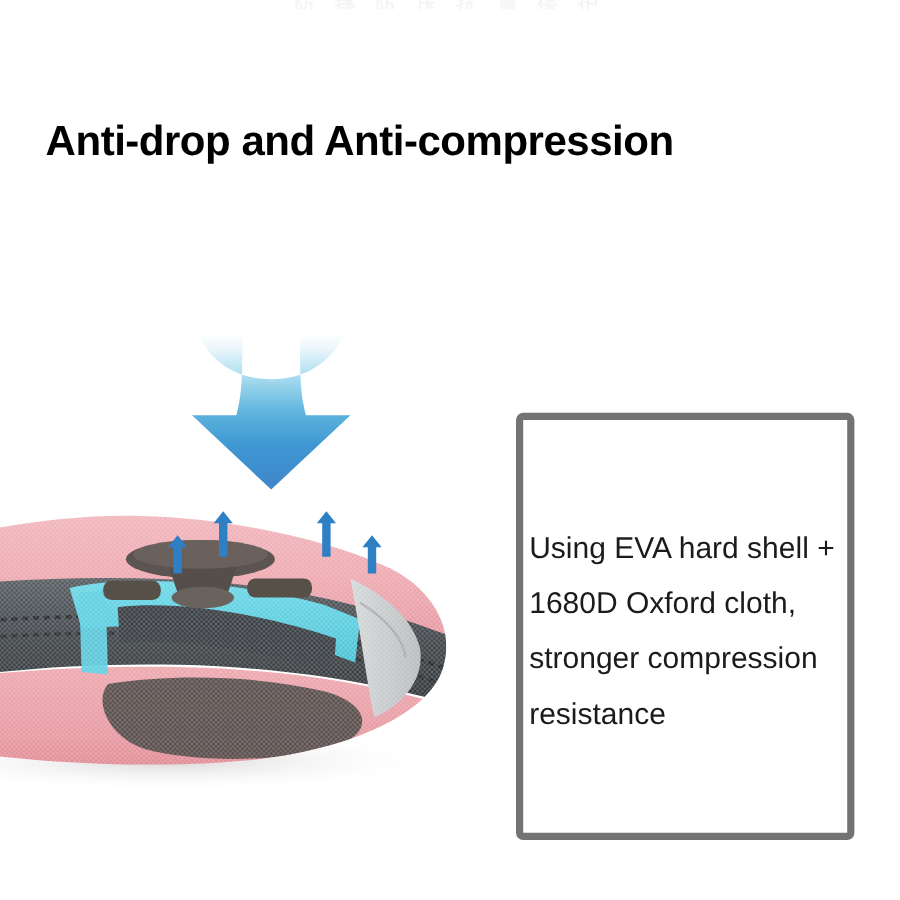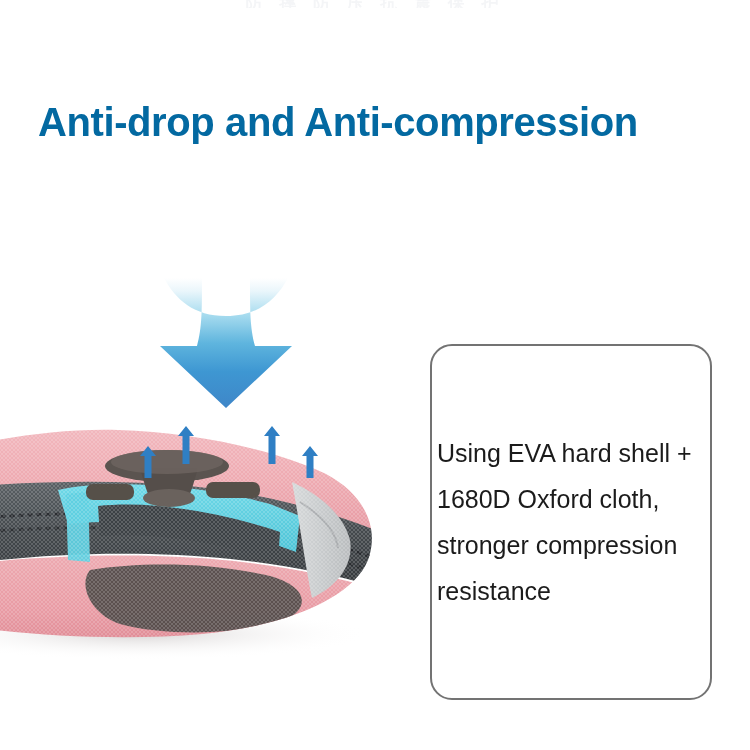--- a/index.html
+++ b/index.html
@@ -31,23 +31,23 @@
     white-space: nowrap;
     user-select: none;
   }
 
   
   .headline {
     position: absolute;
     left: 38px;
     top: 70px;
     width: 700px;
-    font-size: 40px;
+    font-size: 35px;
     font-weight: bold;
-    color: #0369a1;
+    color: #000000;
     letter-spacing: -0.4px;
     line-height: 50px;
     white-space: nowrap;
   }
 
   
   .arrow-big {
     position: absolute;
     left: 158px;
     top: 276px;
@@ -76,22 +76,22 @@
   }
   .up-arrows svg { display: block; width: 100%; height: 100%; }
 
   
   .callout {
     position: absolute;
     left: 430px;
     top: 344px;
     width: 282px;
     height: 356px;
-    border: 2px solid #737373;
-    border-radius: 22px;
+    border: 6px solid #737373;
+    border-radius: 6px;
     background: #ffffff;
     box-sizing: border-box;
   }
   .callout-text {
     position: absolute;
     left: 5px;
     top: 84px;
     width: 276px;
     font-size: 25px;
     line-height: 46px;

